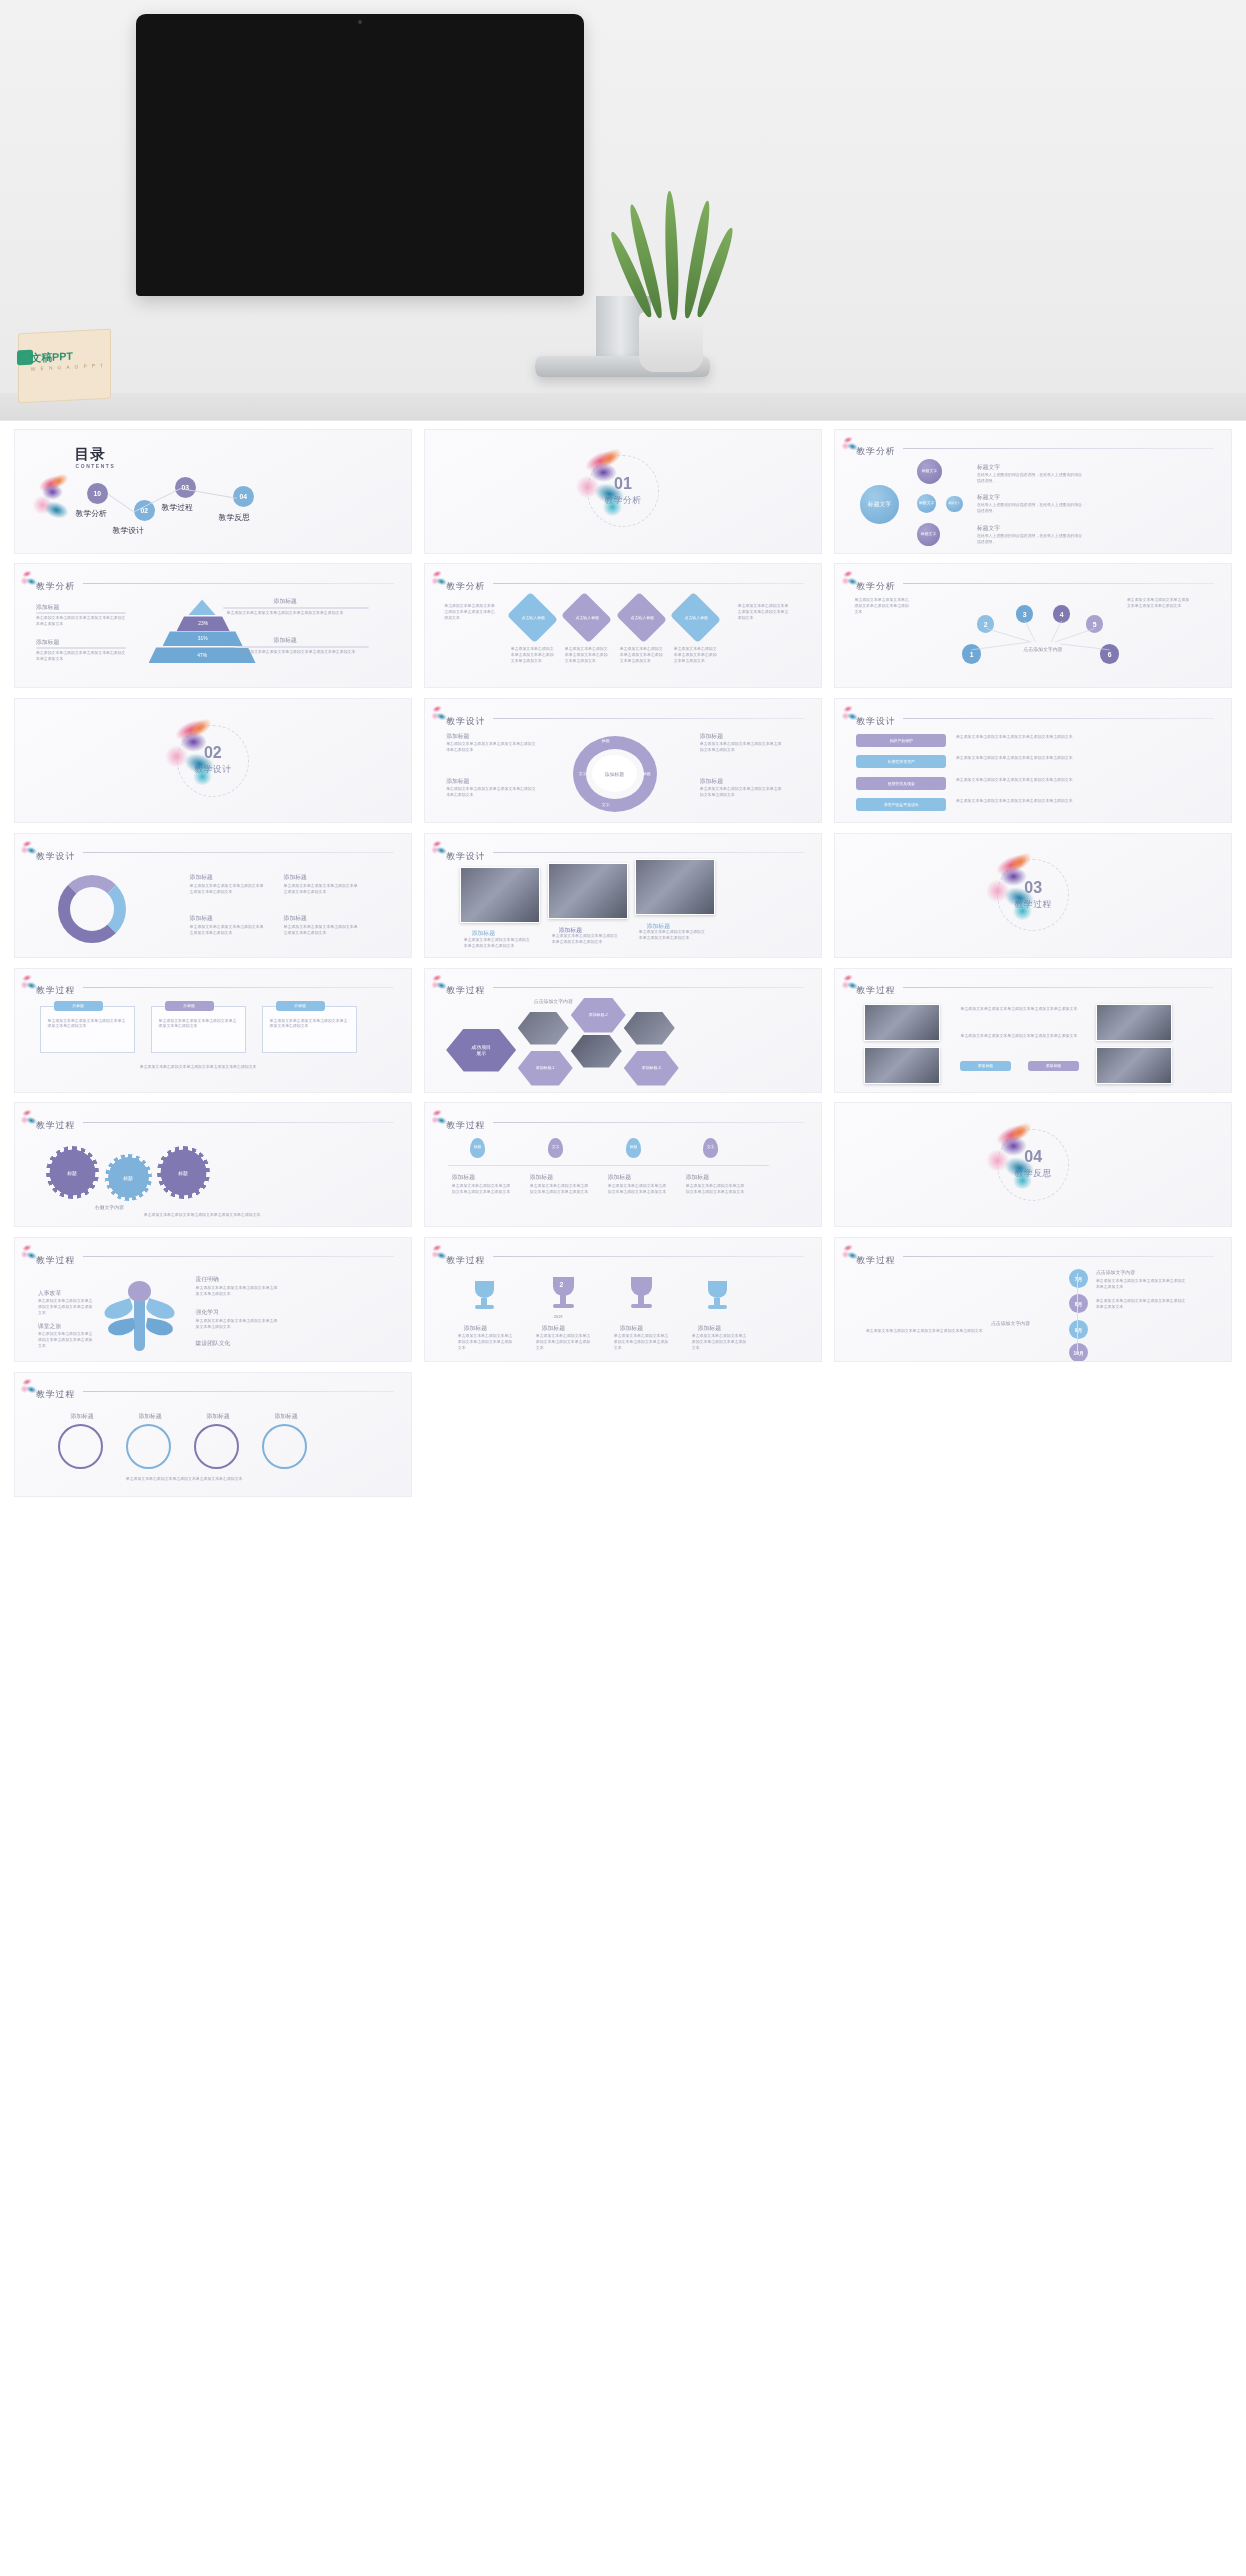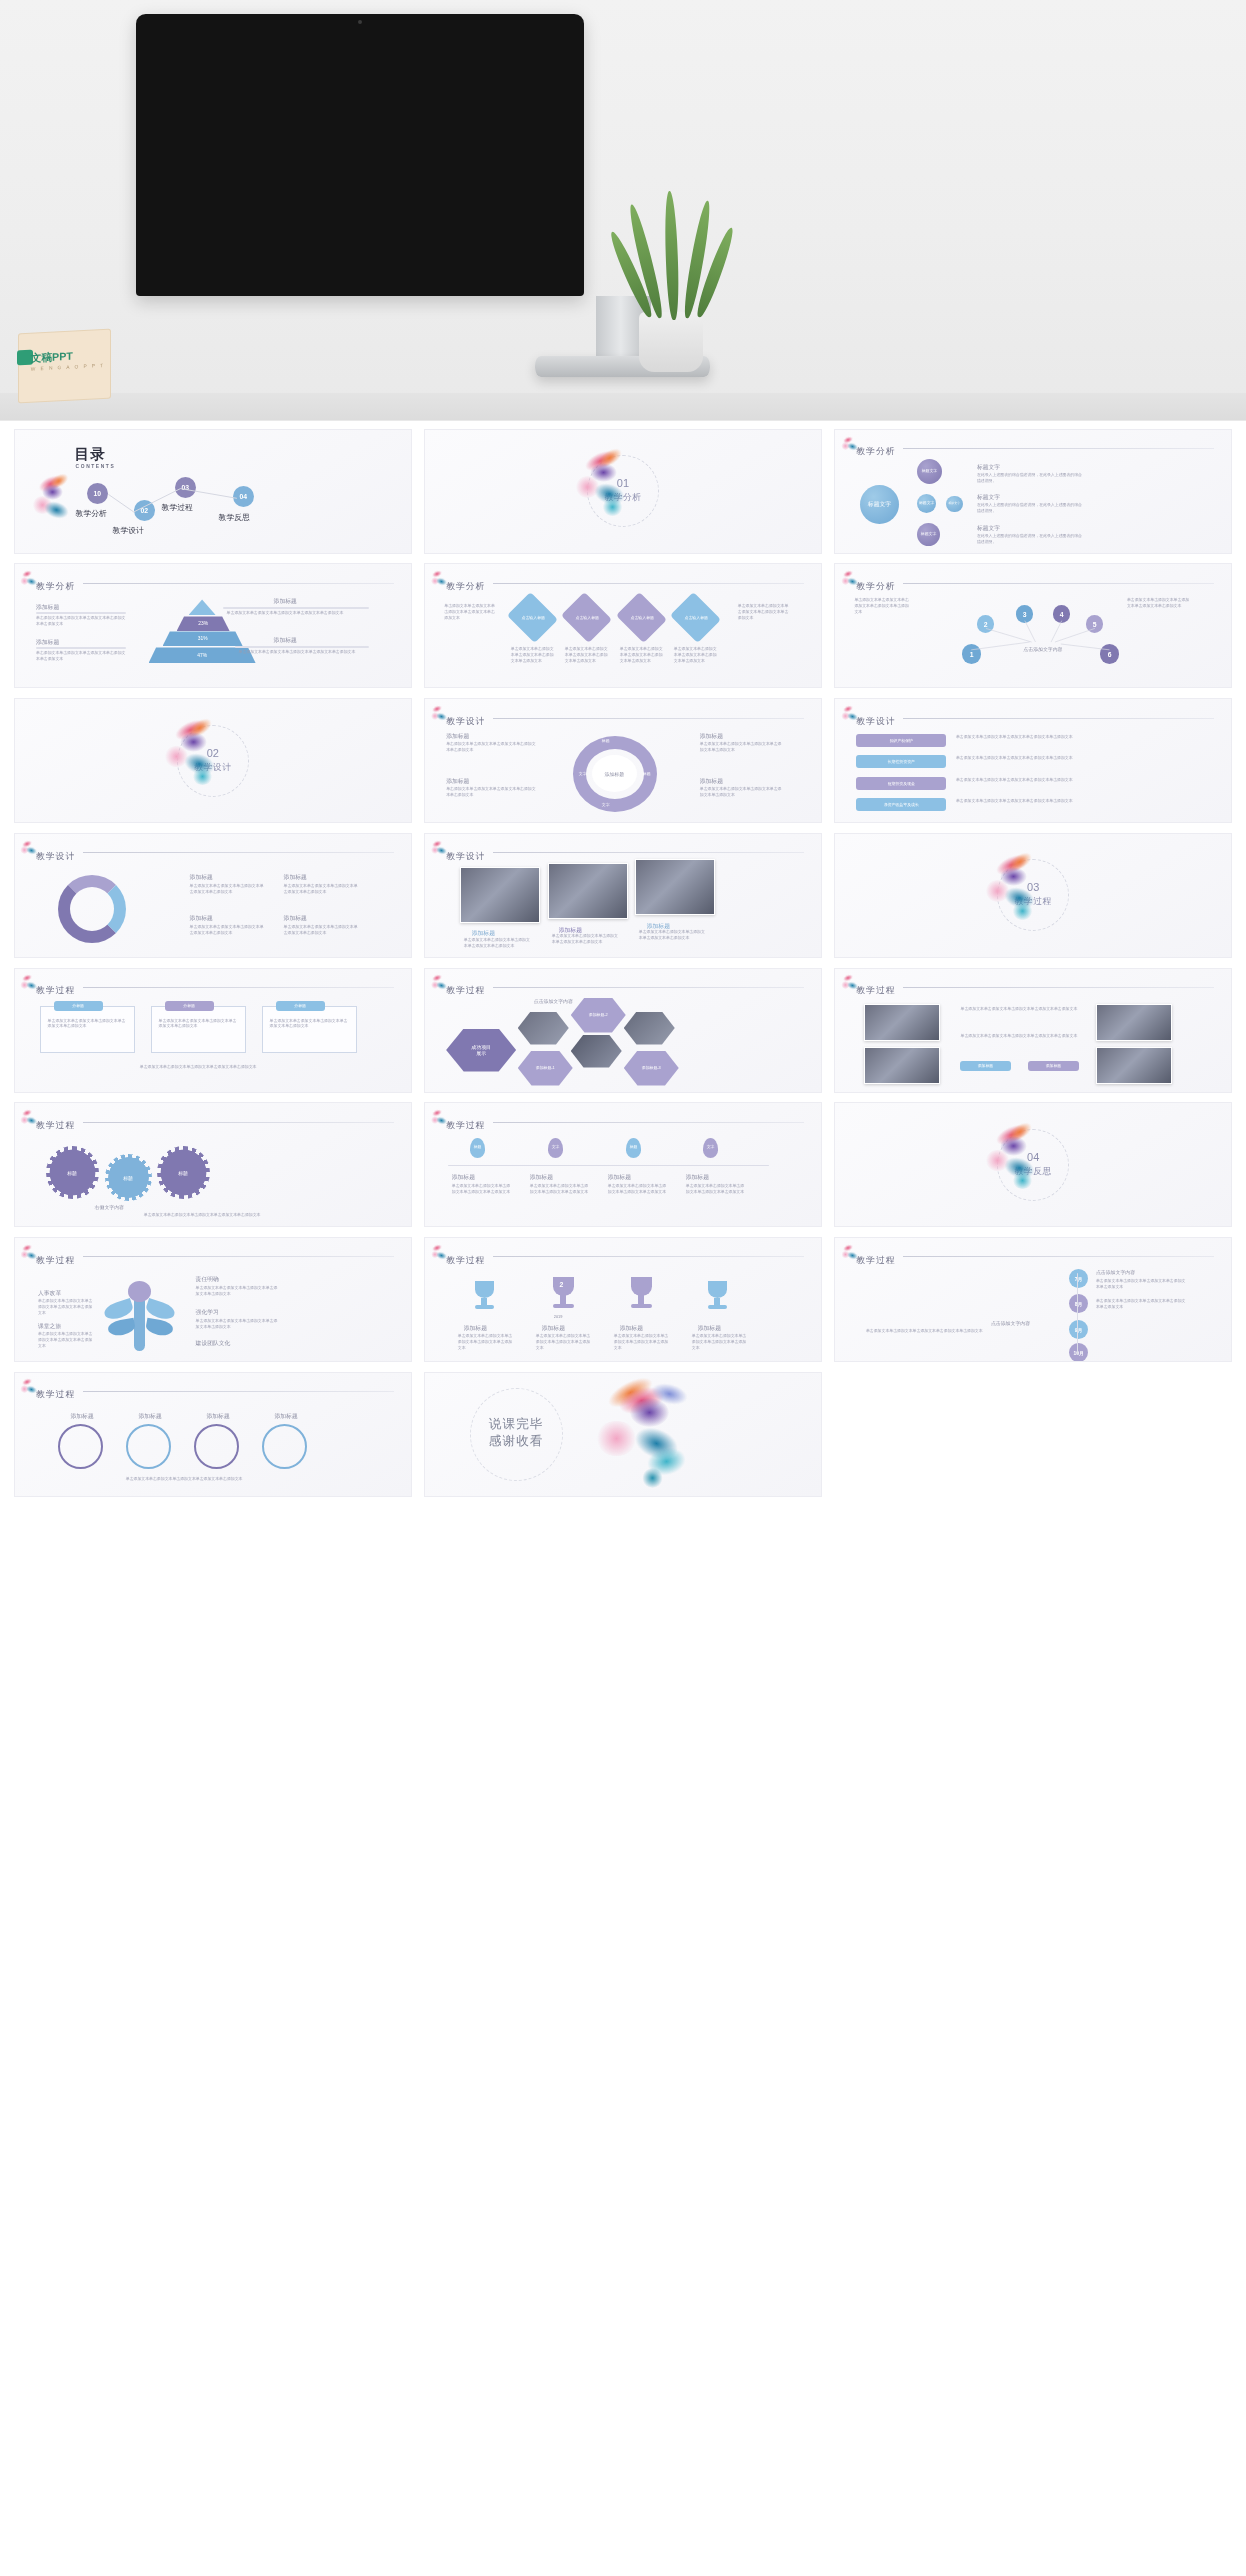--- a/index.html
+++ b/index.html
@@ -97,21 +97,21 @@
   .hdr-txt { font-size:8.8px; color:#6d6f86; letter-spacing:1px; }
   .hdr-rule { position:absolute; left:47px; right:3.9px; top:7.8px; height:1px;
               background:linear-gradient(90deg,#c9cbd8,#e8e9f0); }
   .hdr-bird { position:absolute; left:5.8px; top:5.8px; width:15.6px; height:15.6px; }
 
   
   .sec { display:flex; align-items:center; justify-content:center; height:100%; }
   .sec-ring { position:relative; width:72px; height:72px; border:1px dashed #d6d8e2;
               border-radius:50%; display:flex; flex-direction:column;
               align-items:center; justify-content:center; }
-  .sec-num { font-size:11px; font-weight:normal; color:#8d8fae; line-height:1; }
+  .sec-num { font-size:16px; font-weight:bold; color:#8d8fae; line-height:1; }
   .sec-lbl { font-size:8.8px; color:#8d8fae; margin-top:2.9px; letter-spacing:0.5px; }
 
   
   .toc-title { position:absolute; left:60px; top:15.6px; font-size:14.6px; font-weight:bold; color:#2f3140; letter-spacing:1px; }
   .toc-sub   { position:absolute; left:61px; top:34px; font-size:4.9px; font-weight:bold; color:#6b6d80; letter-spacing:1.6px; }
   .node { position:absolute; border-radius:50%; color:#fff; font-size:6.8px;
           display:flex; align-items:center; justify-content:center; font-weight:bold; }
   .node-lbl { position:absolute; font-size:7.8px; color:#3b3d4d; white-space:nowrap; }
 
   
@@ -774,36 +774,17 @@
     <div class="ring-o" style="left:111px;top:51px;width:45px;height:45px;border-color:#7fb2da;"></div>
     <div class="ring-o" style="left:179px;top:51px;width:45px;height:45px;border-color:#8078b0;"></div>
     <div class="ring-o" style="left:247px;top:51px;width:45px;height:45px;border-color:#7fb2da;"></div>
     <div class="ttl-txt" style="left:45px;top:39px;width:45px;text-align:center;">添加标题</div>
     <div class="ttl-txt" style="left:113px;top:39px;width:45px;text-align:center;">添加标题</div>
     <div class="ttl-txt" style="left:181px;top:39px;width:45px;text-align:center;">添加标题</div>
     <div class="ttl-txt" style="left:249px;top:39px;width:45px;text-align:center;">添加标题</div>
     <div class="body-txt" style="left:39px;top:103px;width:261px;text-align:center;">单击添加文本单击添加文本单击添加文本单击添加文本单击添加文本</div>
   </div>
 
-  <div class="slide">
-    <div class="final">
-      <div class="final-ring"></div>
-      <div class="final-txt">
-        <div>说课完毕</div>
-        <div>感谢收看</div>
-      </div>
-      <div class="bird" style="left:164px;top:5.8px;width:107px;height:113px;">
-        <div class="blob" style="left:17.5px;top:3.9px;width:49px;height:21.4px;background:radial-gradient(ellipse,#ef7d3a,rgba(239,125,58,0) 70%);transform:rotate(-28deg);"></div>
-        <div class="blob" style="left:29px;top:9.7px;width:47px;height:25px;background:radial-gradient(ellipse,#e4557f,rgba(228,85,127,0) 70%);transform:rotate(-16deg);"></div>
-        <div class="blob" style="left:41px;top:19.5px;width:39px;height:29px;background:radial-gradient(ellipse,#6b46a8,rgba(107,70,168,0) 72%);"></div>
-        <div class="blob" style="left:62px;top:5.8px;width:37px;height:19.5px;background:radial-gradient(ellipse,#7f8fd8,rgba(127,143,216,0) 70%);transform:rotate(14deg);"></div>
-        <div class="blob" style="left:5.8px;top:43px;width:43px;height:35px;background:radial-gradient(circle,#f2a6c4,rgba(242,166,196,0) 70%);"></div>
-        <div class="blob" style="left:45px;top:51px;width:45px;height:29px;background:radial-gradient(ellipse,#1d7ea8,rgba(29,126,168,0) 70%);transform:rotate(22deg);"></div>
-        <div class="blob" style="left:58px;top:70px;width:39px;height:27px;background:radial-gradient(ellipse,#3fb4c9,rgba(63,180,201,0) 70%);transform:rotate(-12deg);"></div>
-        <div class="blob" style="left:53px;top:90px;width:21.4px;height:19.5px;background:radial-gradient(circle,#2792ae,rgba(39,146,174,0) 70%);"></div>
-      </div>
-    </div>
-  </div>
 
   <div class="slide" style="background:#ffffff;border-color:#ffffff;"></div>
 
 </div>
 
 
 </body></html>

